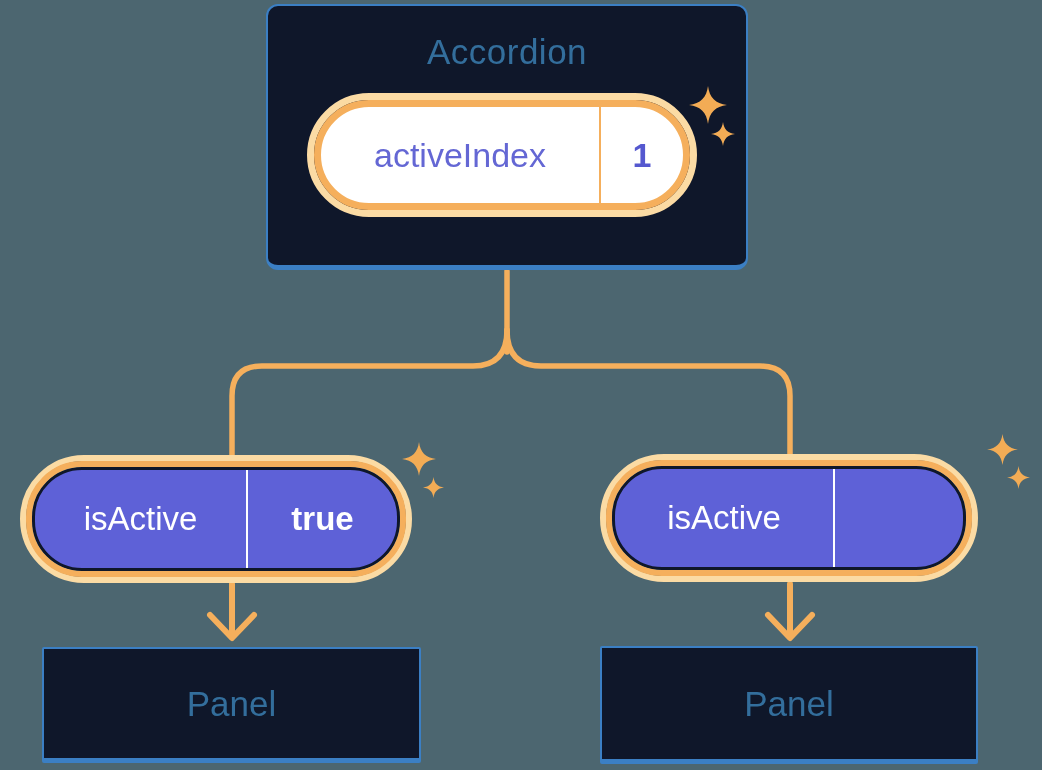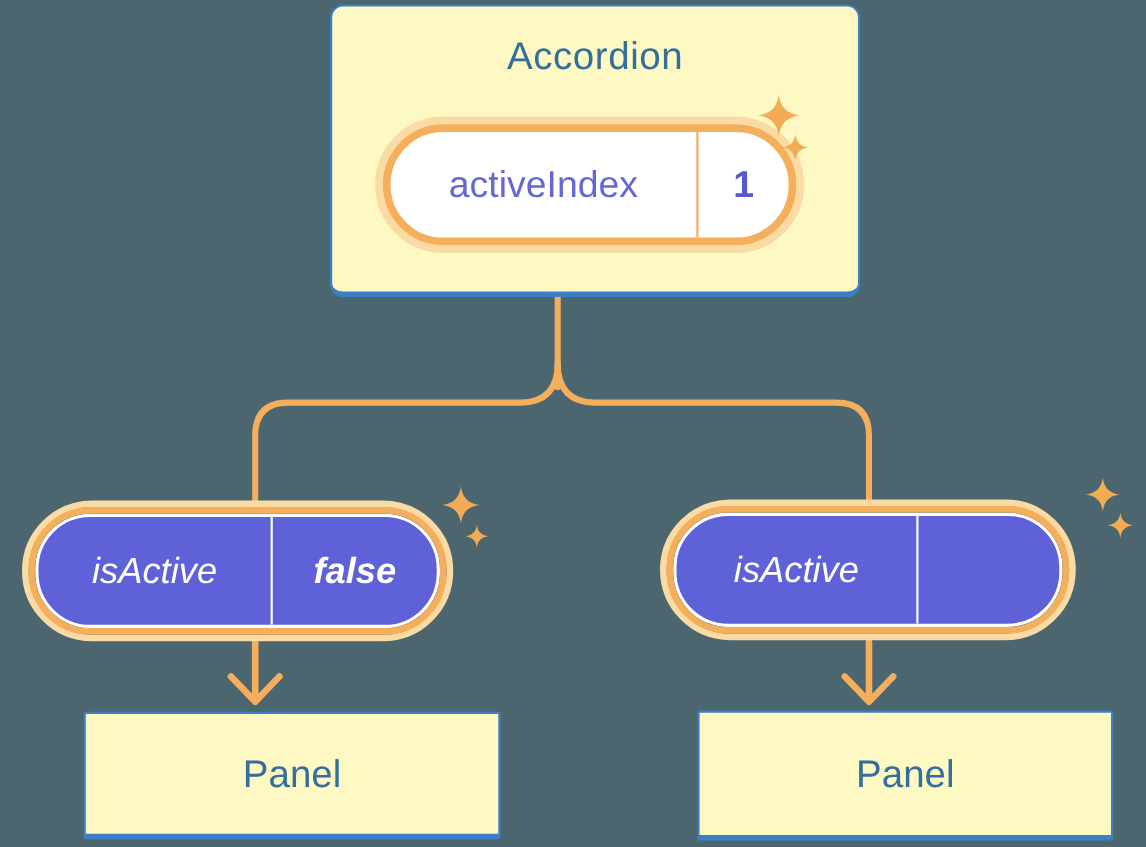--- a/index.html
+++ b/index.html
@@ -3,46 +3,45 @@
 <meta charset="utf-8">
 <style>
   html,body { margin:0; padding:0; }
   .canvas {
     position:relative; width:1042px; height:770px;
     background:var(--bg, #4C6670);
     font-family:"Liberation Sans", sans-serif;
     overflow:hidden;
   }
   .box {
-    position:absolute; background:#fef9c3; box-sizing:border-box;
+    position:absolute; background:#0f172a; box-sizing:border-box;
     border:2px solid var(--box-border, #3B7FC4);
     border-bottom-width:5px;
-    margin-left:34px;
   }
   .accordion-box { left:266px; top:4px; width:482px; height:266px; border-radius:12px; }
   .box-title {
     position:absolute; top:26px; left:0; right:0; text-align:center;
     font-size:35px; font-weight:500; color:var(--box-text, #336E9C);
     letter-spacing:0.5px;
   }
   
   .glow { width:100%; height:100%; box-sizing:border-box; border:7px solid var(--accent-light, #FBDBA4); border-radius:70px; }
   .ring { width:100%; height:100%; box-sizing:border-box; border:7px solid var(--accent, #F5AF5C); border-radius:60px; background:#fff; display:flex; overflow:hidden; }
-  .state-pill { position:absolute; left:39px; top:100px; width:390px; height:124px; }
+  .state-pill { position:absolute; left:39px; top:87px; width:390px; height:124px; }
   .state-pill .cell-label { width:278px; display:flex; align-items:center; justify-content:center; font-size:34px; color:var(--purple-label, #6467D4); }
   .state-pill .divider { width:2px; background:var(--accent, #F5AF5C); }
   .state-pill .cell-value { flex:1; display:flex; align-items:center; justify-content:center; font-size:34px; font-weight:700; color:var(--purple-value, #5558CF); }
 
   .prop-pill { position:absolute; }
   .prop-pill .glow { border-width:6px; border-radius:64px; }
   .prop-pill .ring { border-width:6px; border-radius:56px; background:transparent; padding:0; }
   .prop-pill .inner {
     width:100%; height:100%; box-sizing:border-box;
-    border:3px solid #ffffff; border-radius:50px;
-    background:var(--purple, #5E61D7); display:flex; overflow:hidden;font-style:italic;
+    border:3px solid #0f172a; border-radius:50px;
+    background:var(--purple, #5E61D7); display:flex; overflow:hidden;
   }
   .prop-pill .cell-label { display:flex; align-items:center; justify-content:center; font-size:33px; color:#fff; }
   .prop-pill .divider { width:2px; background:#fff; }
   .prop-pill .cell-value { flex:1; display:flex; align-items:center; justify-content:center; font-size:33px; font-weight:700; color:#fff; }
   .pill-left  { left:20px;  top:455px; width:392px; height:128px; }
   .pill-left .cell-label { width:211px; }
   .pill-right { left:600px; top:454px; width:378px; height:128px; }
   .pill-right .cell-label { width:218px; }
 
   .panel {
@@ -98,21 +97,21 @@
   <svg class="sparkle sp-top-small" viewBox="0 0 24 24">
     <path d="M12 0 C12.9 7.3 16.7 11.1 24 12 C16.7 12.9 12.9 16.7 12 24 C11.1 16.7 7.3 12.9 0 12 C7.3 11.1 11.1 7.3 12 0 Z"></path>
   </svg>
 
   <div class="prop-pill pill-left">
     <div class="glow">
       <div class="ring">
         <div class="inner">
           <div class="cell-label">isActive</div>
           <div class="divider"></div>
-          <div class="cell-value">false</div>
+          <div class="cell-value">true</div>
         </div>
       </div>
     </div>
   </div>
   <svg class="sparkle sp-left-big" viewBox="0 0 24 24">
     <path d="M12 0 C12.9 7.3 16.7 11.1 24 12 C16.7 12.9 12.9 16.7 12 24 C11.1 16.7 7.3 12.9 0 12 C7.3 11.1 11.1 7.3 12 0 Z"></path>
   </svg>
   <svg class="sparkle sp-left-small" viewBox="0 0 24 24">
     <path d="M12 0 C12.9 7.3 16.7 11.1 24 12 C16.7 12.9 12.9 16.7 12 24 C11.1 16.7 7.3 12.9 0 12 C7.3 11.1 11.1 7.3 12 0 Z"></path>
   </svg>

